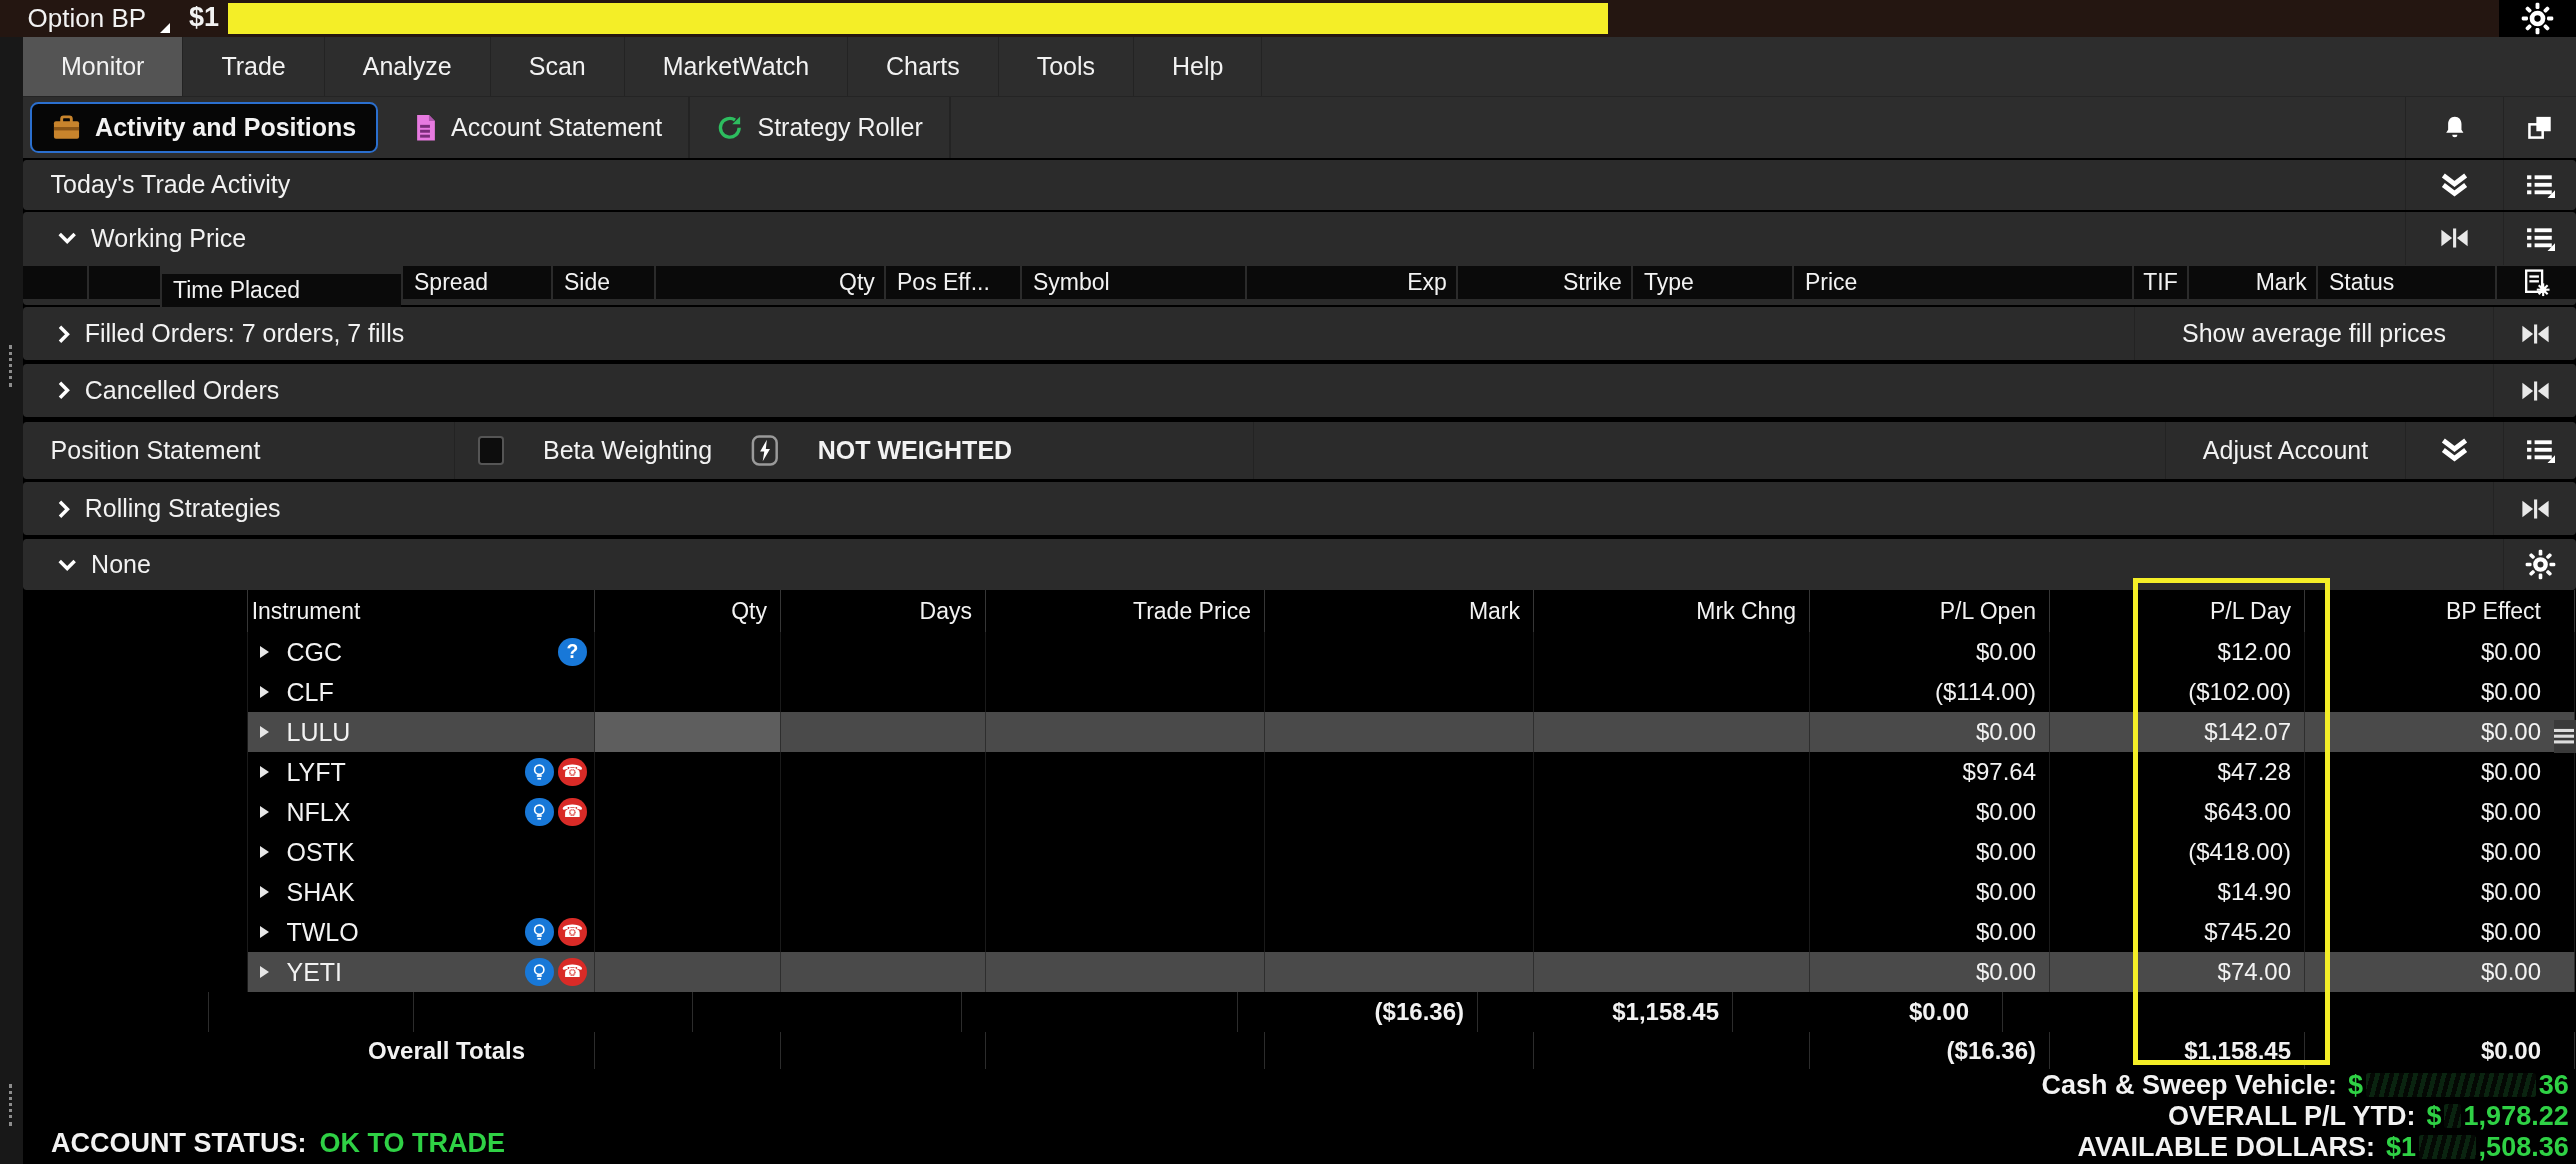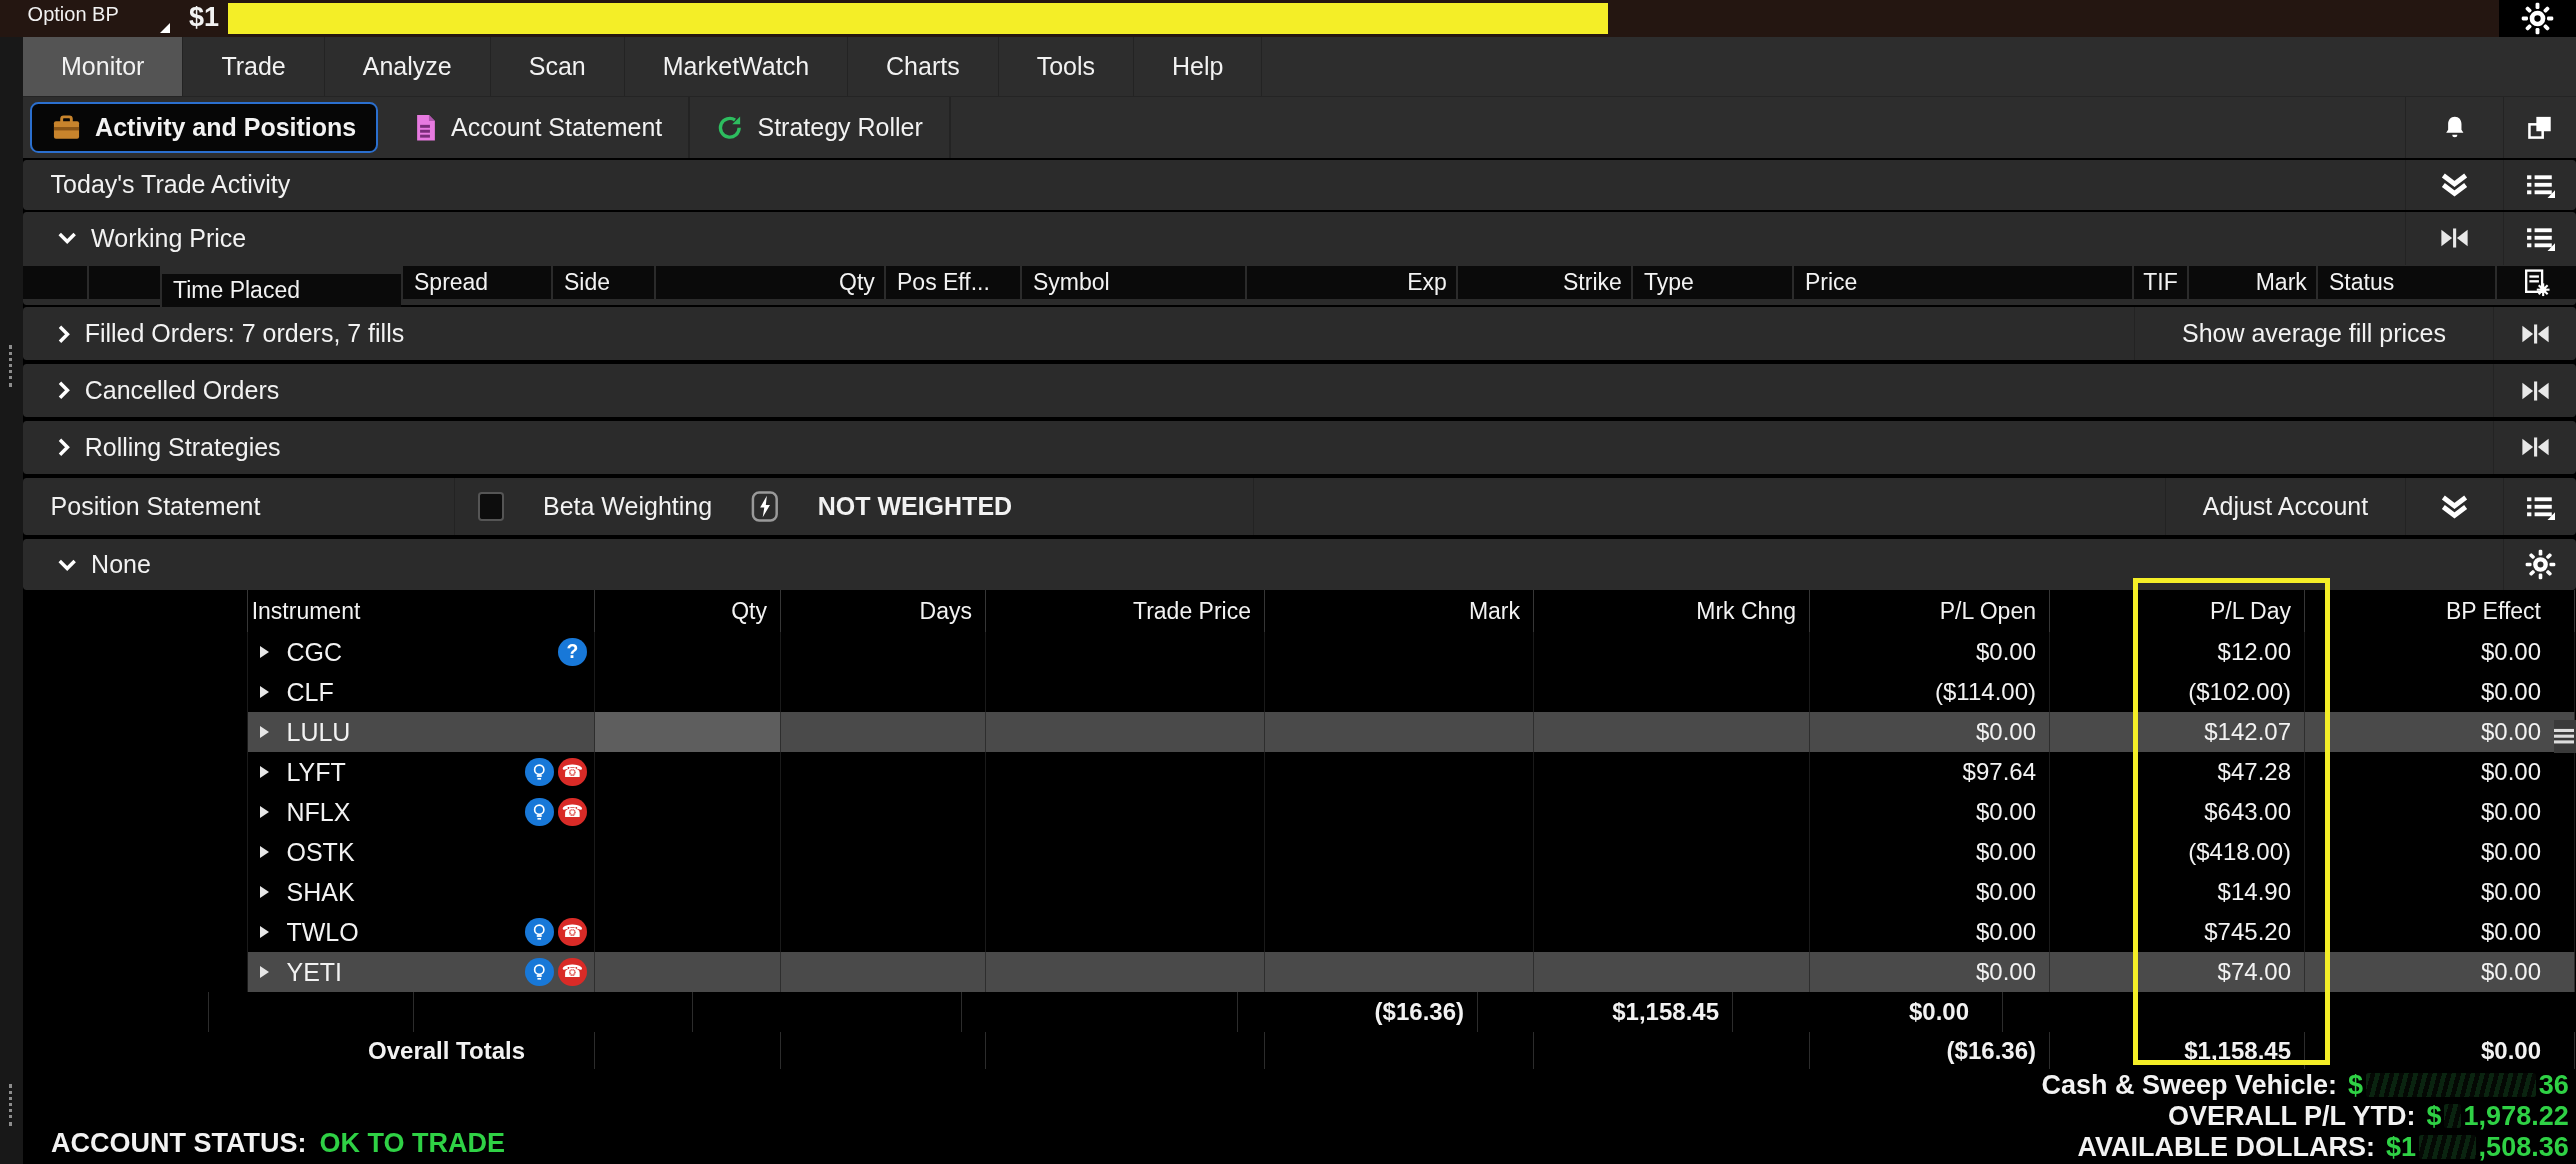--- a/index.html
+++ b/index.html
@@ -5,21 +5,21 @@
 *{box-sizing:border-box;margin:0;padding:0}
 html,body{width:2576px;height:1165px;background:#000;font-family:"Liberation Sans",sans-serif;color:#f2f2f2;overflow:hidden}
 #app{position:relative;width:2576px;height:1165px}
 svg{display:block}
 
 .leftrail{position:absolute;left:0;top:37px;width:23px;height:1128px;background:#181818;z-index:1}
 .rail-arrow{position:absolute;left:5.5px;top:709px;width:0;height:0;border-left:11px solid #cfcfcf;border-top:8.3px solid transparent;border-bottom:8.3px solid transparent;cursor:pointer}
 .grip{position:absolute;left:9.2px;width:0;height:42px;border-left:3.7px dotted #8d8d8d}
 
 .topbar{position:relative;height:37px;background:#241611}
-.acct{position:absolute;left:27.6px;top:2.8px;font-size:20px;display:flex;cursor:pointer}
+.acct{position:absolute;left:27.6px;top:2.8px;font-size:26px;display:flex;cursor:pointer}
 .acct-caret{position:absolute;left:160px;top:23px;width:0;height:0;border-bottom:10px solid #fff;border-left:10px solid transparent}
 .acct-val{position:absolute;left:189px;top:1.8px;font-size:27px;font-weight:bold}
 .yellow-redact{position:absolute;left:228px;top:2.8px;width:1380px;height:31px;background:var(--highlight_yellow)}
 .topbar-gearbox{position:absolute;right:0;top:0;width:77px;height:37px;background:#000;display:flex;align-items:center;justify-content:center;cursor:pointer}
 
 .menubar{height:59px;background:#2d2d2d;margin-left:23px;display:flex;align-items:stretch}
 .menutab{padding:0 38px;display:flex;align-items:center;font-size:25px;border-right:1.8px solid #232323;cursor:pointer}
 .menutab.selected{background:#545454}
 
 .subtabs{height:62px;background:#2d2d2d;margin-left:23px;border-top:1.8px solid #242424;display:flex;align-items:center}
@@ -326,41 +326,20 @@
             <g fill="#e8e8e8">
               <path d="M2 3l9 7-9 7z"></path>
               <rect x="11.8" y="2" width="2.6" height="16"></rect>
               <path d="M24 3l-9 7 9 7z"></path>
             </g>
           </svg>
       </span>
     </div>
   </div>
 
-  <div class="panel" style="height:53px;margin-top:3.7px">
-    <span class="chev">
-      <svg width="12" height="18.4" viewBox="0 0 10 16">
-          <path d="M1.5 1.5L8 8l-6.5 6.5" stroke="#fff" stroke-width="3" fill="none"></path>
-        </svg>
-    </span>
-    <span style="font-size:25px">Rolling Strategies</span>
-    <div class="spacer"></div>
-    <div class="collapse-cell">
-      <span>
-        <svg width="31" height="24" viewBox="0 0 26 20">
-            <g fill="#e8e8e8">
-              <path d="M2 3l9 7-9 7z"></path>
-              <rect x="11.8" y="2" width="2.6" height="16"></rect>
-              <path d="M24 3l-9 7 9 7z"></path>
-            </g>
-          </svg>
-      </span>
-    </div>
-  </div>
-
   <div class="panel" style="height:57px;margin-top:4.6px">
     <div class="ps-title">Position Statement</div>
     <div class="ps-beta">
       <div class="checkbox"></div>
       <span class="betalabel">Beta Weighting</span>
       <span>
         <svg width="27.6" height="31" viewBox="0 0 26 30">
           <rect x="1.5" y="1.5" width="23" height="27" rx="6" fill="none" stroke="#9a9a9a" stroke-width="2.4"></rect>
           <path d="M15 4.5L8.5 16h4L11 25.5 18 13.5h-4z" fill="#fff"></path>
         </svg>
@@ -381,20 +360,41 @@
       <span>
         <svg width="29" height="26" viewBox="0 0 27 24">
             <g fill="#fff">
               <rect x="1" y="3" width="4" height="3.6"></rect>
               <rect x="8" y="3" width="16" height="3.6"></rect>
               <rect x="1" y="10" width="4" height="3.6"></rect>
               <rect x="8" y="10" width="16" height="3.6"></rect>
               <rect x="1" y="17" width="4" height="3.6"></rect>
               <rect x="8" y="17" width="16" height="3.6"></rect>
               <path d="M20 24h7v-7z"></path>
+            </g>
+          </svg>
+      </span>
+    </div>
+  </div>
+
+  <div class="panel" style="height:53px;margin-top:3.7px">
+    <span class="chev">
+      <svg width="12" height="18.4" viewBox="0 0 10 16">
+          <path d="M1.5 1.5L8 8l-6.5 6.5" stroke="#fff" stroke-width="3" fill="none"></path>
+        </svg>
+    </span>
+    <span style="font-size:25px">Rolling Strategies</span>
+    <div class="spacer"></div>
+    <div class="collapse-cell">
+      <span>
+        <svg width="31" height="24" viewBox="0 0 26 20">
+            <g fill="#e8e8e8">
+              <path d="M2 3l9 7-9 7z"></path>
+              <rect x="11.8" y="2" width="2.6" height="16"></rect>
+              <path d="M24 3l-9 7 9 7z"></path>
             </g>
           </svg>
       </span>
     </div>
   </div>
 
   <div class="panel" style="height:51px;margin-top:3.7px">
     <span class="chev">
       <svg width="18.4" height="12" viewBox="0 0 16 10">
           <path d="M1.5 1.5L8 8l6.5-6.5" stroke="#fff" stroke-width="3" fill="none"></path>

